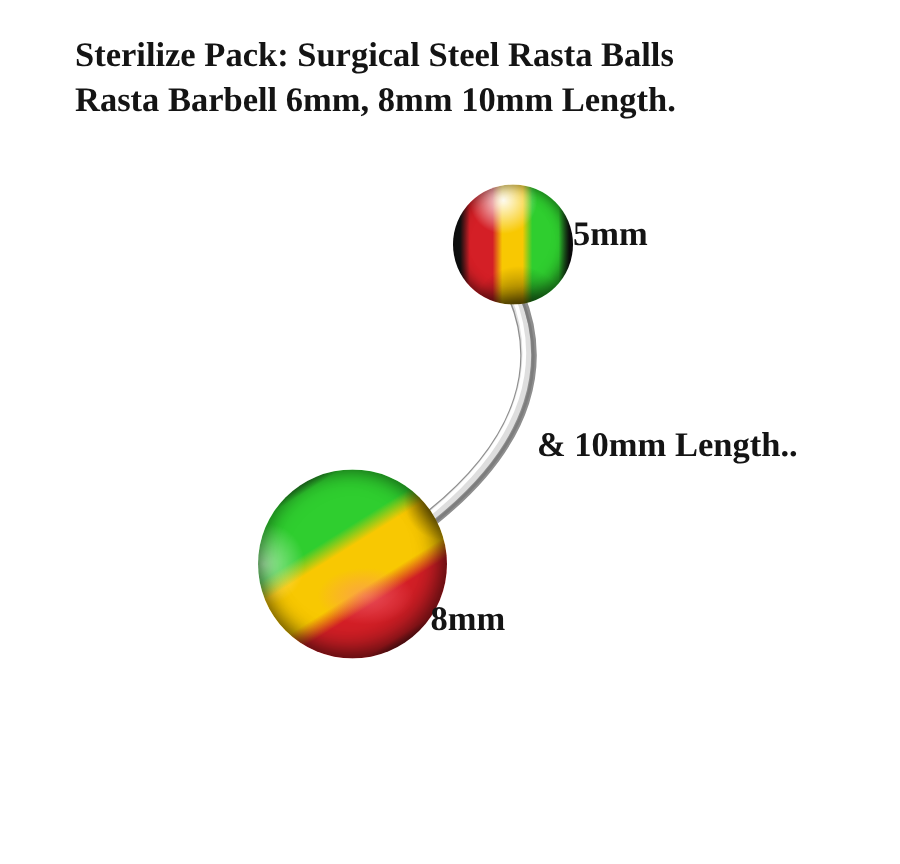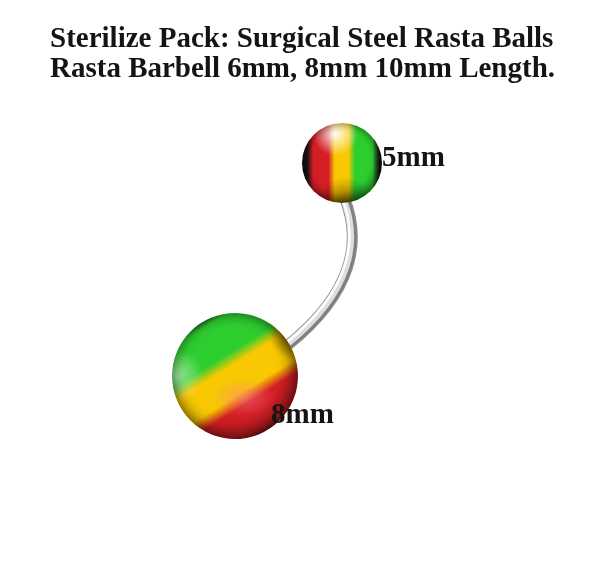--- a/index.html
+++ b/index.html
@@ -7,29 +7,29 @@
   .canvas {
     position: relative;
     width: 600px; height: 576px;
     background: var(--background, #fff);
     overflow: hidden;
   }
   .txt {
     position: absolute;
     color: var(--text-color, #141414);
     font-weight: bold;
-    font-size: 29px;
+    font-size: 23px;
     line-height: 30px;
     white-space: nowrap;
     letter-spacing: 0px;
   }
   .title { left: 50px; top: 22px; }
   .label-5mm { left: 382px; top: 141px; text-align: center; }
   .label-bar { left: 358px; top: 281px; line-height: 32px; }
-  .label-8mm { left: 271px; top: 398px; }
+  .label-8mm { left: 287px; top: 398px; }
 
   .bar-svg { position: absolute; left: 0; top: 0; width: 600px; height: 576px; }
   .bar-base  { fill: none; stroke: var(--steel-dark, #8e8e8e);  stroke-width: 11;  stroke-linecap: round; }
   .bar-mid   { fill: none; stroke: var(--steel-light, #dedede); stroke-width: 6.5; stroke-linecap: round; }
   .bar-shine { fill: none; stroke: var(--steel-highlight, #fff); stroke-width: 2.5; stroke-linecap: round; opacity: .95; }
   .bar-edge  { fill: none; stroke: #6f6f6f; stroke-width: 1.8; stroke-linecap: round; opacity: .55; }
 
   .ball { position: absolute; border-radius: 50%; }
   .ball-small {
     left: 302px; top: 123px; width: 80px; height: 80px;
@@ -75,17 +75,18 @@
     <path class="bar-edge" d="M 347.5 198.5 C 365 241.5, 357 293, 291 347"></path>
     <path class="bar-shine" d="M 341.5 196 C 359 239, 351 290, 286 343"></path>
   </svg>
 
   <div class="ball ball-small"></div>
   <div class="ball ball-large"></div>
 
   <div class="txt label-5mm">5mm</div>
 
   <div class="txt label-bar">
+    <div>&amp; 10mm Length..</div>
   </div>
 
   <div class="txt label-8mm">8mm</div>
 
 </div>
 
 </body></html>

